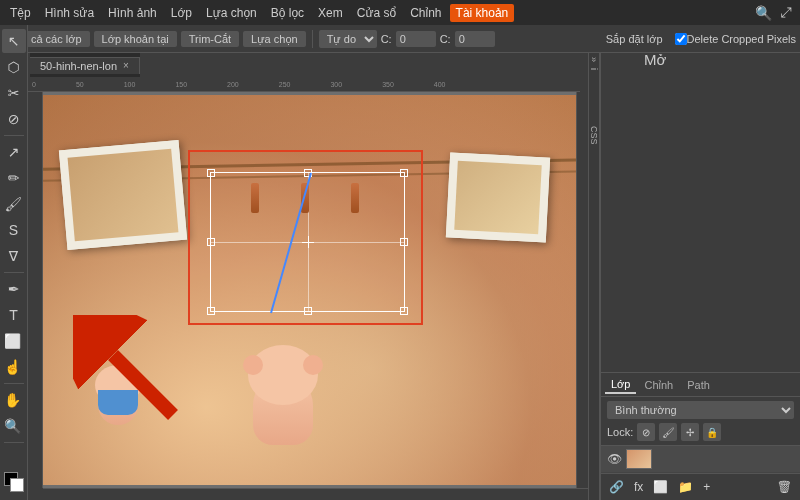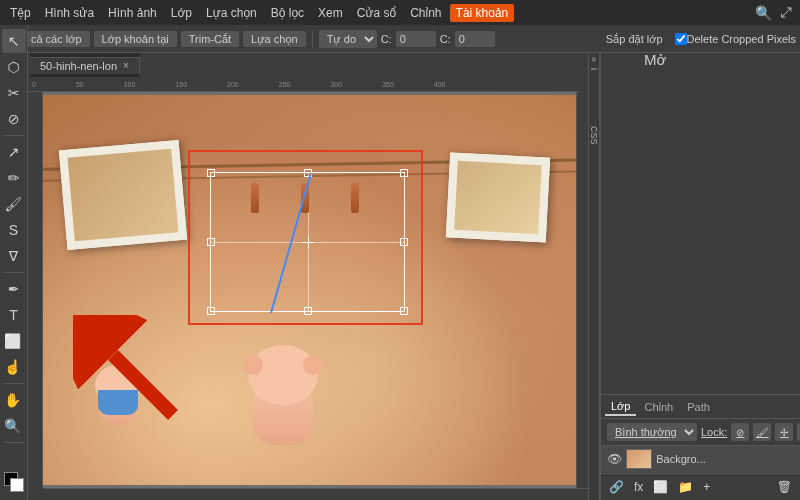--- a/index.html
+++ b/index.html
@@ -311,23 +311,22 @@
     .layer-tab {
       padding: 2px 6px;
       font-size: 11px;
       color: #aaa;
       cursor: pointer;
     }
     .layer-tab.active { color: #fff; border-bottom: 2px solid #ccc; }
     .layer-props {
       padding: 4px 6px;
       display: flex;
-      flex-direction: row;
+      flex-direction: column;
       gap: 4px;
-      text-decoration: underline;
     }
     .layer-mode-row {
       display: flex;
       align-items: center;
       gap: 4px;
     }
     .layer-mode-select {
       background: #555;
       color: #ccc;
       border: none;
@@ -647,21 +646,20 @@
         <div class="lock-icon-btn">🖌</div>
         <div class="lock-icon-btn">✢</div>
         <div class="lock-icon-btn">🔒</div>
       </div>
     </div>
 
     <div class="layer-list">
       <div class="layer-item">
         <span class="layer-vis">👁</span>
         <div class="layer-thumb"></div>
-        <span class="layer-name">Backgro...</span>
       </div>
     </div>
 
     <div style="display:flex;padding:4px;gap:2px;border-top:1px solid #555;">
       <span style="font-size:12px;color:#ccc;cursor:pointer;padding:2px 4px;">🔗</span>
       <span style="font-size:12px;color:#ccc;cursor:pointer;padding:2px 4px;">fx</span>
       <span style="font-size:12px;color:#ccc;cursor:pointer;padding:2px 4px;">⬜</span>
       <span style="font-size:12px;color:#ccc;cursor:pointer;padding:2px 4px;">📁</span>
       <span style="font-size:12px;color:#ccc;cursor:pointer;padding:2px 4px;">+</span>
       <span style="font-size:12px;color:#ccc;cursor:pointer;padding:2px 4px;margin-left:auto;">🗑</span>

